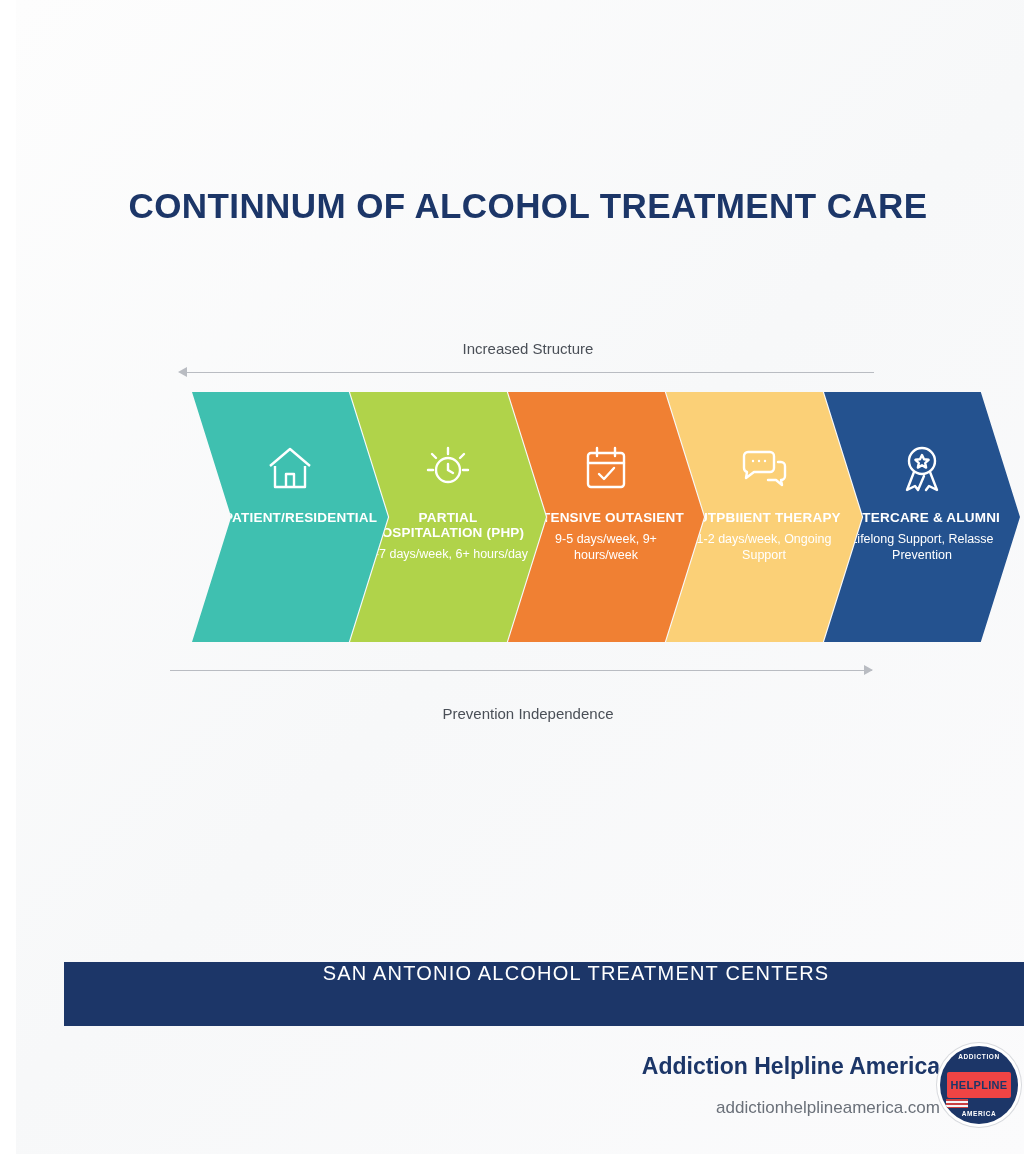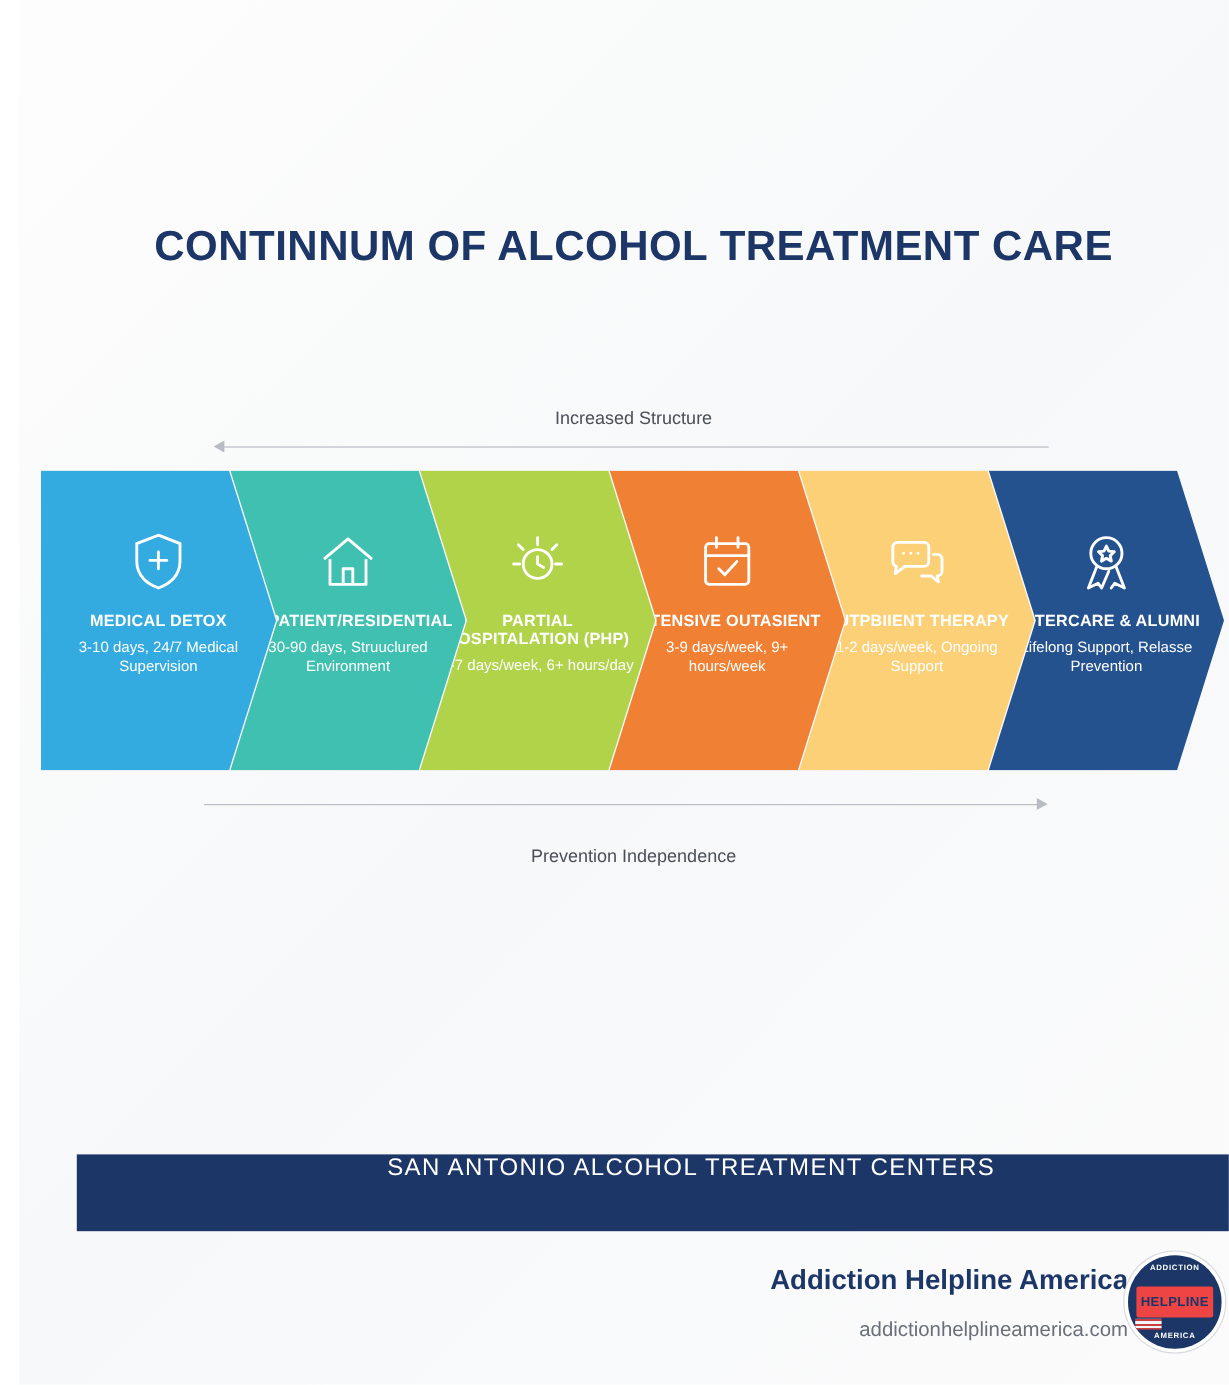--- a/index.html
+++ b/index.html
@@ -225,41 +225,30 @@
 <div class="canvas">
 
   <div class="title">CONTINNUM OF ALCOHOL TREATMENT CARE</div>
 
   <div class="axis-label axis-top">Increased Structure</div>
   <div class="axis-line axis-line-top"></div>
   <div class="axis-arrow axis-arrow-left"></div>
 
   <div class="flow">
 
-    <div class="chev first" style="left:0px; background:#34abe0;">
-      <div class="chev-icon">
-        <svg viewBox="0 0 56 56" width="56" height="56" fill="none" stroke="#ffffff" stroke-width="2.4">
-          <path d="M28 6 L46 13 V28c0 12-9 19-18 22-9-3-18-10-18-22V13Z"></path>
-          <path d="M28 20v14M21 27h14" stroke-linecap="round"></path>
-        </svg>
-      </div>
-      <div class="chev-title">MEDICAL DETOX</div>
-      <div class="chev-desc">3-10 days, 24/7 Medical Supervision</div>
-    </div>
 
     <div class="chev" style="left:158px; background:#3fc0b0;">
       <div class="chev-icon">
         <svg viewBox="0 0 56 56" width="56" height="56" fill="none" stroke="#ffffff" stroke-width="2.4" stroke-linejoin="round">
           <path d="M8 26 28 9l20 17"></path>
           <path d="M13 26v21h30V26"></path>
           <path d="M24 47V34h8v13"></path>
         </svg>
       </div>
       <div class="chev-title">INPATIENT/RESIDENTIAL</div>
-      <div class="chev-desc">30-90 days, Struuclured Environment</div>
     </div>
 
     <div class="chev" style="left:316px; background:#b0d34a;">
       <div class="chev-icon">
         <svg viewBox="0 0 56 56" width="56" height="56" fill="none" stroke="#ffffff" stroke-width="2.4" stroke-linecap="round">
           <circle cx="28" cy="30" r="12"></circle>
           <path d="M28 24v6l5 3"></path>
           <path d="M28 8v6M12 14l4 4M44 14l-4 4M8 30h5M48 30h-5"></path>
         </svg>
       </div>
@@ -269,21 +258,21 @@
 
     <div class="chev" style="left:474px; background:#f08033;">
       <div class="chev-icon">
         <svg viewBox="0 0 56 56" width="56" height="56" fill="none" stroke="#ffffff" stroke-width="2.4" stroke-linecap="round" stroke-linejoin="round">
           <rect x="10" y="13" width="36" height="34" rx="3"></rect>
           <path d="M10 23h36M19 8v8M37 8v8"></path>
           <path d="M21 34l5 5 10-11"></path>
         </svg>
       </div>
       <div class="chev-title">INTENSIVE OUTASIENT</div>
-      <div class="chev-desc">3-9 days/week, 9+ hours/week</div>
+      <div class="chev-desc">9-5 days/week, 9+ hours/week</div>
     </div>
 
     <div class="chev" style="left:632px; background:#fbd077;">
       <div class="chev-icon">
         <svg viewBox="0 0 56 56" width="56" height="56" fill="none" stroke="#ffffff" stroke-width="2.4" stroke-linecap="round" stroke-linejoin="round">
           <path d="M8 16c0-2.2 1.8-4 4-4h22c2.2 0 4 1.8 4 4v12c0 2.2-1.8 4-4 4H18l-8 6 1-6c-1.7-.5-3-2.1-3-4Z"></path>
           <path d="M17 21h.01M23 21h.01M29 21h.01"></path>
           <path d="M42 22h3c2.2 0 4 1.8 4 4v10c0 2.2-1.8 4-4 4l1 5-6-5h-8"></path>
         </svg>
       </div>

